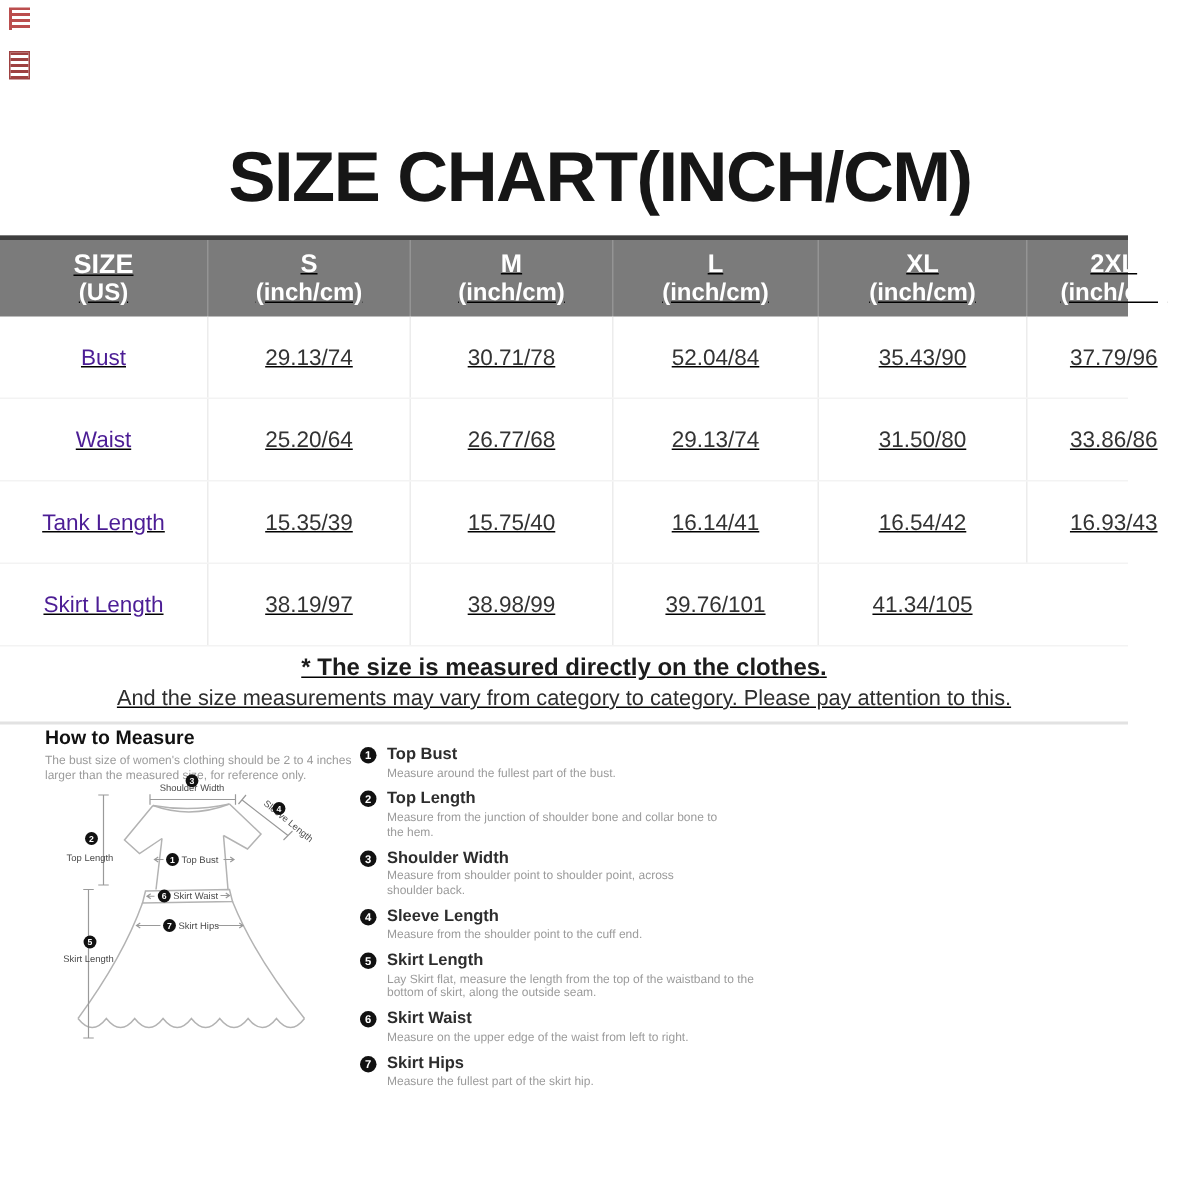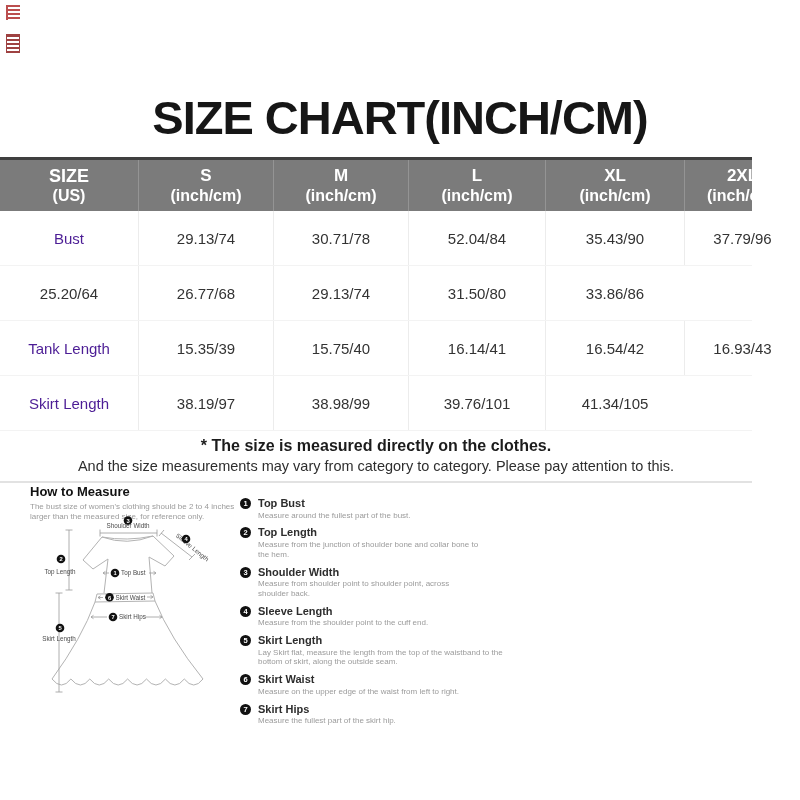--- a/index.html
+++ b/index.html
@@ -7,21 +7,21 @@
   .page{position:relative;width:800px;height:800px;background:#ffffff;overflow:hidden;}
 
   
   .wm{position:absolute;left:6px;width:12px;opacity:.85;}
   .wm1{top:5px;height:15px;background:repeating-linear-gradient(#b03030 0 2px,#fff 2px 4px);border-left:2px solid #b03030;}
   .wm2{top:34px;height:17px;background:repeating-linear-gradient(#8e2020 0 2px,#fff 2px 4px);border:1px solid #8e2020;}
 
   .title{position:absolute;top:90px;left:0;width:800px;text-align:center;
          font-size:47px;font-weight:700;color:#161616;letter-spacing:-1px;}
 
-  .table-wrap{position:absolute;top:157px;left:0;width:752px;}
+  .table-wrap{position:absolute;top:157px;left:0;width:752px;text-decoration:underline;}
   .trow{display:grid;grid-template-columns:138px 135px 135px 137px 139px 116px;}
   .trow.header{background:#7b7b7b;border-top:3px solid #3f3f3f;box-sizing:border-box;height:54px;}
   .hcell{display:flex;flex-direction:column;align-items:center;justify-content:center;color:#fff;}
   .hcell + .hcell{border-left:1px solid #949494;}
   .hcell .big{font-size:17px;font-weight:700;line-height:1.15;}
   .hcell .small{font-size:16px;font-weight:700;line-height:1.2;}
   .hcell.first .big{font-size:18px;}
   .trow.body{height:54px;border-bottom:1px solid #f3f3f3;}
   .bcell{display:flex;align-items:center;justify-content:center;font-size:15px;color:#333;}
   .bcell + .bcell{border-left:1px solid #ececec;}
@@ -85,20 +85,21 @@
 
     <div class="trow body">
       <div class="bcell label">Bust</div>
       <div class="bcell">29.13/74</div>
       <div class="bcell">30.71/78</div>
       <div class="bcell">52.04/84</div>
       <div class="bcell">35.43/90</div>
       <div class="bcell">37.79/96</div>
     </div>
     <div class="trow body">
+      <div class="bcell label">Waist</div>
       <div class="bcell">25.20/64</div>
       <div class="bcell">26.77/68</div>
       <div class="bcell">29.13/74</div>
       <div class="bcell">31.50/80</div>
       <div class="bcell">33.86/86</div>
     </div>
     <div class="trow body">
       <div class="bcell label">Tank Length</div>
       <div class="bcell">15.35/39</div>
       <div class="bcell">15.75/40</div>

